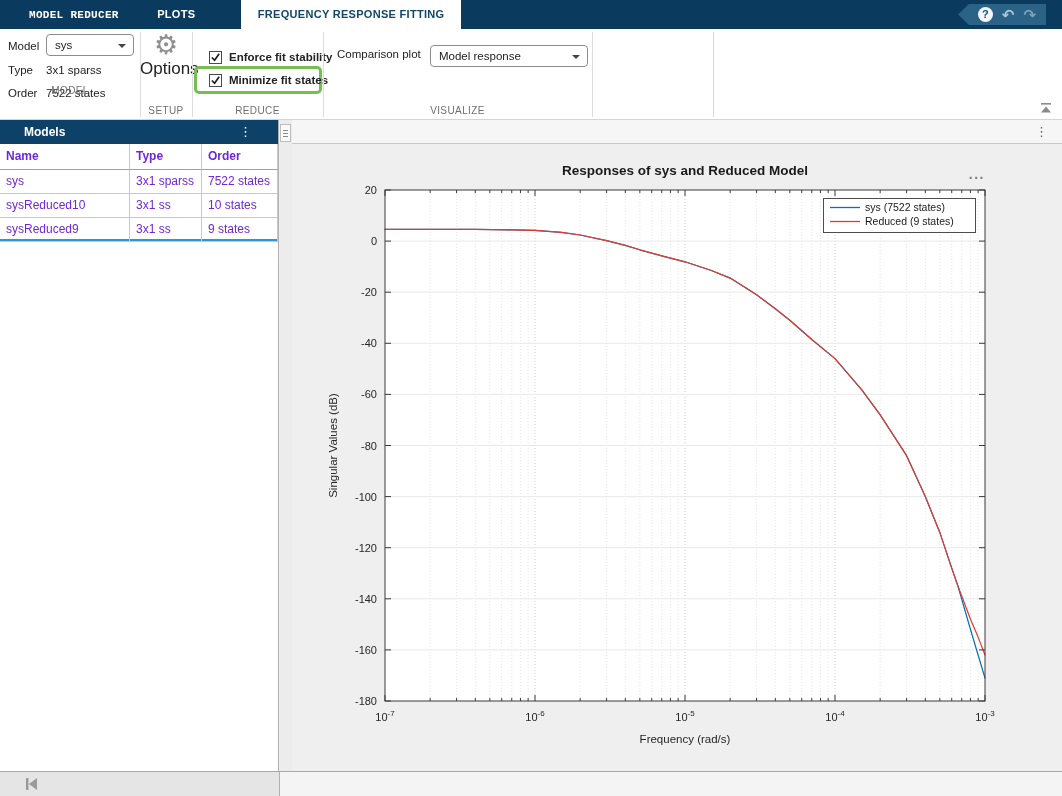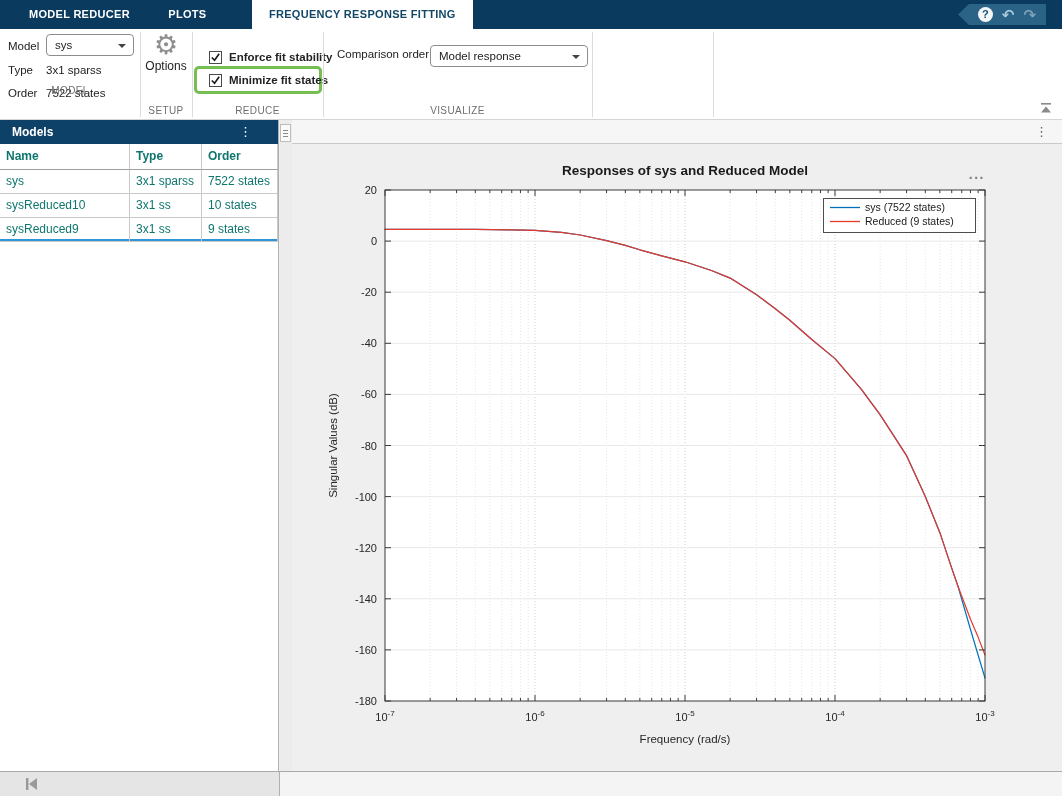--- a/index.html
+++ b/index.html
@@ -4,21 +4,21 @@
 <style>
   * { margin:0; padding:0; box-sizing:border-box; }
   html,body { width:1062px; height:796px; overflow:hidden;
     font-family:"Liberation Sans","DejaVu Sans",sans-serif; background:#fff; }
   .abs { position:absolute; }
 
   
   #topbar { position:absolute; left:0; top:0; width:1062px; height:29px; background:#0a3a5e; }
   .top-tab { display:inline-block; height:29px; line-height:29px; padding:0 17px;
     color:#fff; font-size:11px; font-weight:700; letter-spacing:.3px; cursor:default; }
-  .top-tab.first { margin-left:12px; }
+  .top-tab.first { margin-left:12px;font-family:Liberation Mono, monospace; }
   .top-tab.active { background:#fff; color:#124767; margin-left:24px; }
   #help-cluster { position:absolute; right:16px; top:4px; height:21px; width:88px;
     background:#2a6386; clip-path:polygon(11px 0,100% 0,100% 100%,11px 100%,0 50%);
     display:flex; align-items:center; justify-content:flex-end; gap:9px; padding-right:10px; }
   #help-circle { width:15px; height:15px; border-radius:50%; background:#f2f6f9; color:#14506f;
     font-size:11px; font-weight:700; text-align:center; line-height:15px; }
   .histicon { color:#a9cadc; font-size:15px; font-weight:700; line-height:15px; }
   .histicon.dim { color:#7fa3b8; }
 
   
@@ -42,24 +42,24 @@
     border-left:4px solid transparent; border-right:4px solid transparent; border-top:4px solid #444; }
   #ribbon-collapse { position:absolute; right:8px; top:74px; }
 
   
   #main { position:absolute; left:0; top:120px; width:1062px; height:651px; background:#efefef; }
 
   
   #left-panel { position:absolute; left:0; top:0; width:279px; height:651px; background:#fff;
     border-right:1px solid #b0b0b0; }
   #panel-header { position:absolute; left:0; top:0; width:100%; height:24px; background:#0d4168;
-    color:#fff; font-size:12px; font-weight:700; line-height:24px; padding-left:12px; }
+    color:#fff; font-size:12px; font-weight:700; line-height:24px; padding-left:24px; }
   #panel-menu { position:absolute; right:26px; top:0; color:#fff; font-size:13px; font-weight:400;
     line-height:24px; }
-  #models-table { position:absolute; left:0; top:24px; width:278px; font-size:12px; color:#0f766e; }
+  #models-table { position:absolute; left:0; top:24px; width:278px; font-size:12px; color:#6d28d9; }
   .trow { display:flex; background:#fff; }
   .tcell { height:24px; line-height:23px; padding-left:6px; border-right:1px solid #c9c9c9;
     border-bottom:1px solid #c9c9c9; overflow:hidden; white-space:nowrap; }
   .trow.head .tcell { height:26px; line-height:25px; font-weight:700; border-bottom:1px solid #9f9f9f; }
   .trow.selected .tcell { box-shadow:inset 0 -2px #2e95d6; }
   .c0 { width:130px; } .c1 { width:72px; } .c2 { width:76px; }
 
   
   #splitter { position:absolute; left:280px; top:0; width:12px; height:651px; background:#ececec; }
   #split-handle { position:absolute; left:0px; top:4px; width:11px; height:18px; background:#fafafa;
@@ -111,21 +111,21 @@
     <span class="rib-label" style="left:46px;top:35px;">3x1 sparss</span>
     <span class="rib-label" style="left:8px;top:58px;">Order</span>
     <span class="rib-label" style="left:46px;top:58px;">7522 states</span>
     <div class="rib-footer">MODEL</div>
   </div>
   <div class="rib-sep" style="left:140px;"></div>
 
   <div class="abs" style="left:140px;top:0;width:52px;height:90px;text-align:center;">
     <div class="abs" style="left:0;top:3px;width:100%;">
       <span id="gear-glyph">⚙</span><br>
-      <span style="font-size:12px;">Options</span>
+      <span style="font-size:17px;">Options</span>
     </div>
     <div class="rib-footer">SETUP</div>
   </div>
   <div class="rib-sep" style="left:192px;"></div>
 
   <div class="abs" style="left:192px;top:0;width:131px;height:90px;">
     <div id="green-box"></div>
     <div class="checkrow" style="top:21px;">
       <span class="checkbox"><svg width="11" height="11" viewBox="0 0 12 12">
             <path d="M2 6l3 3 5-7" stroke="#1a1a1a" fill="none" stroke-width="1.8"></path>
@@ -136,21 +136,21 @@
       <span class="checkbox"><svg width="11" height="11" viewBox="0 0 12 12">
             <path d="M2 6l3 3 5-7" stroke="#1a1a1a" fill="none" stroke-width="1.8"></path>
           </svg></span>
       <span>Minimize fit states</span>
     </div>
     <div class="rib-footer">REDUCE</div>
   </div>
   <div class="rib-sep" style="left:323px;"></div>
 
   <div class="abs" style="left:323px;top:0;width:269px;height:90px;">
-    <span class="rib-label" style="left:14px;top:19px;">Comparison order</span>
+    <span class="rib-label" style="left:14px;top:19px;">Comparison plot</span>
     <div class="dropdown" style="left:107px;top:16px;width:158px;">
       <span>Model response</span>
       <i class="dd-caret"></i>
     </div>
     <div class="rib-footer">VISUALIZE</div>
   </div>
   <div class="rib-sep" style="left:592px;"></div>
 
   <div class="rib-sep" style="left:713px;"></div>
 

